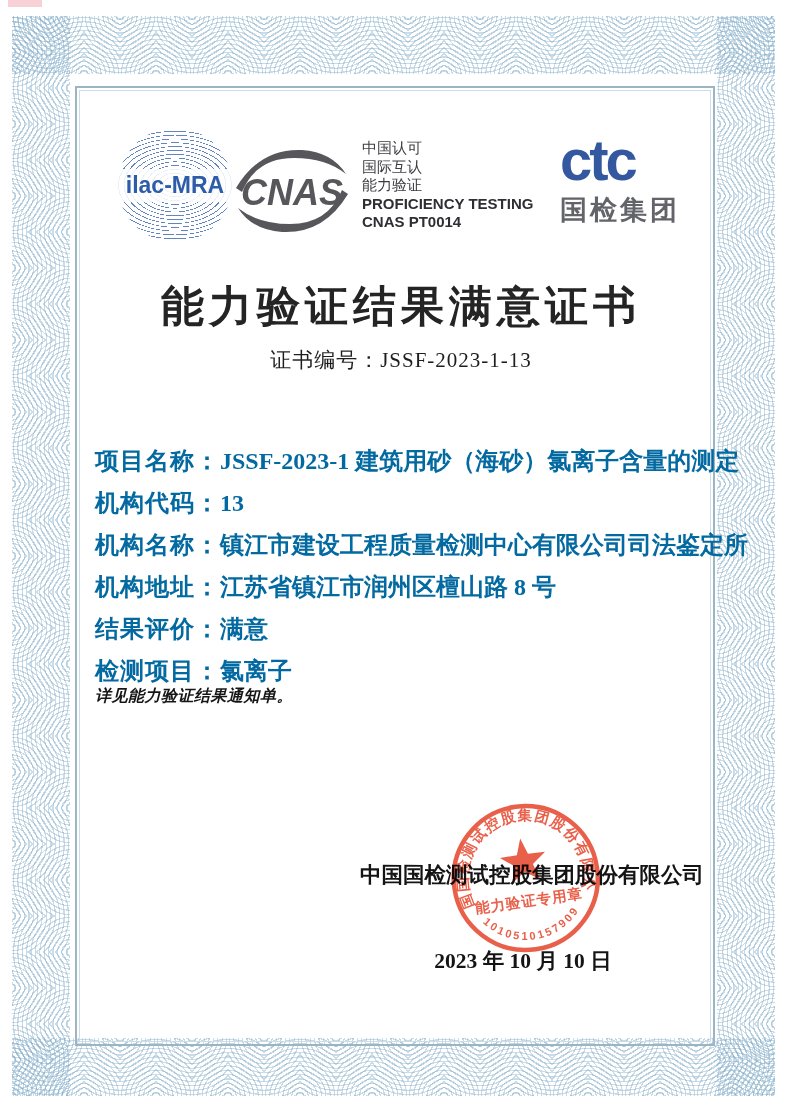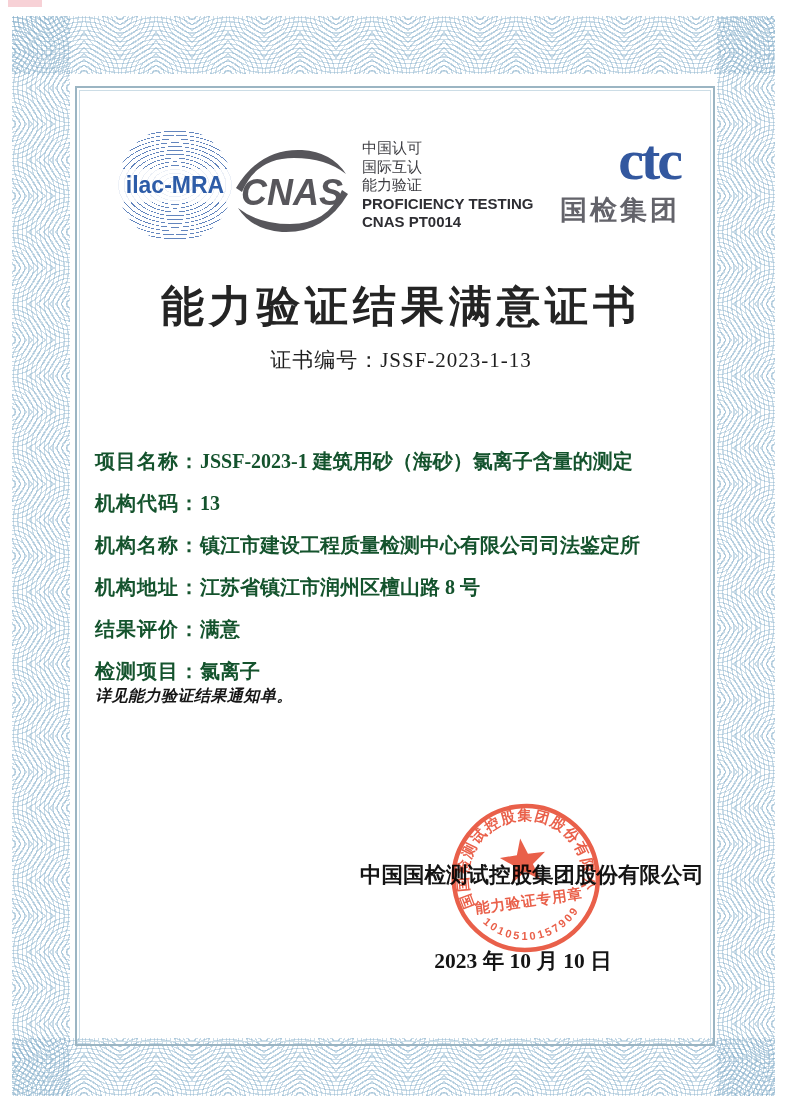--- a/index.html
+++ b/index.html
@@ -52,43 +52,43 @@
     text-align:center;font-family:"Liberation Sans",sans-serif;
     font-weight:bold;font-size:23px;color:#2d5ca8;letter-spacing:0;
   }
   .cnas-svg{position:absolute;left:232px;top:144px;}
   .accr{
     position:absolute;left:362px;top:139px;
     font-family:"Liberation Sans",sans-serif;font-size:15px;line-height:18.5px;color:#3c3c41;
   }
   .accr .b{font-weight:bold;color:#2e2e33;}
   .ctc{
-    position:absolute;left:548px;top:130px;width:132px;text-align:right;
-    font-family:Liberation Serif, serif;
+    position:absolute;left:560px;top:130px;width:132px;text-align:left;
+    font-family:Liberation Sans, sans-serif;
   }
   .ctc .mark{
     font-size:58px;font-weight:900;color:#33589f;letter-spacing:-3px;line-height:60px;
   }
   .ctc .grp{
     font-size:27px;font-weight:bold;color:#63636a;letter-spacing:3px;margin-top:2px;
   }
 
   
   .title{
     position:absolute;left:75px;right:60px;top:278px;
     text-align:center;font-size:43px;font-weight:bold;letter-spacing:5px;color:#242424;
   }
   .certline{
     position:absolute;left:75px;right:60px;top:346px;
     text-align:center;font-size:21px;font-weight:normal;letter-spacing:1px;color:#1e1e1e;
   }
 
   
   .fields{position:absolute;left:95px;top:440px;right:80px;}
-  .frow{font-size:20px;font-weight:bold;color:#14532d;height:42px;line-height:42px;white-space:nowrap;}
+  .frow{font-size:24px;font-weight:bold;color:#0369a1;height:42px;line-height:42px;white-space:nowrap;}
   .frow .lab{letter-spacing:1px;}
   .note{font-size:16px;font-weight:bold;color:#161616;margin-top:-6px;letter-spacing:.5px;font-style:italic;}
 
   
   .issuer{
     position:absolute;left:360px;top:860px;width:310px;text-align:center;
     font-size:21.5px;font-weight:bold;color:#141414;white-space:nowrap;
   }
   .date{
     position:absolute;left:418px;top:906px;width:210px;text-align:center;

